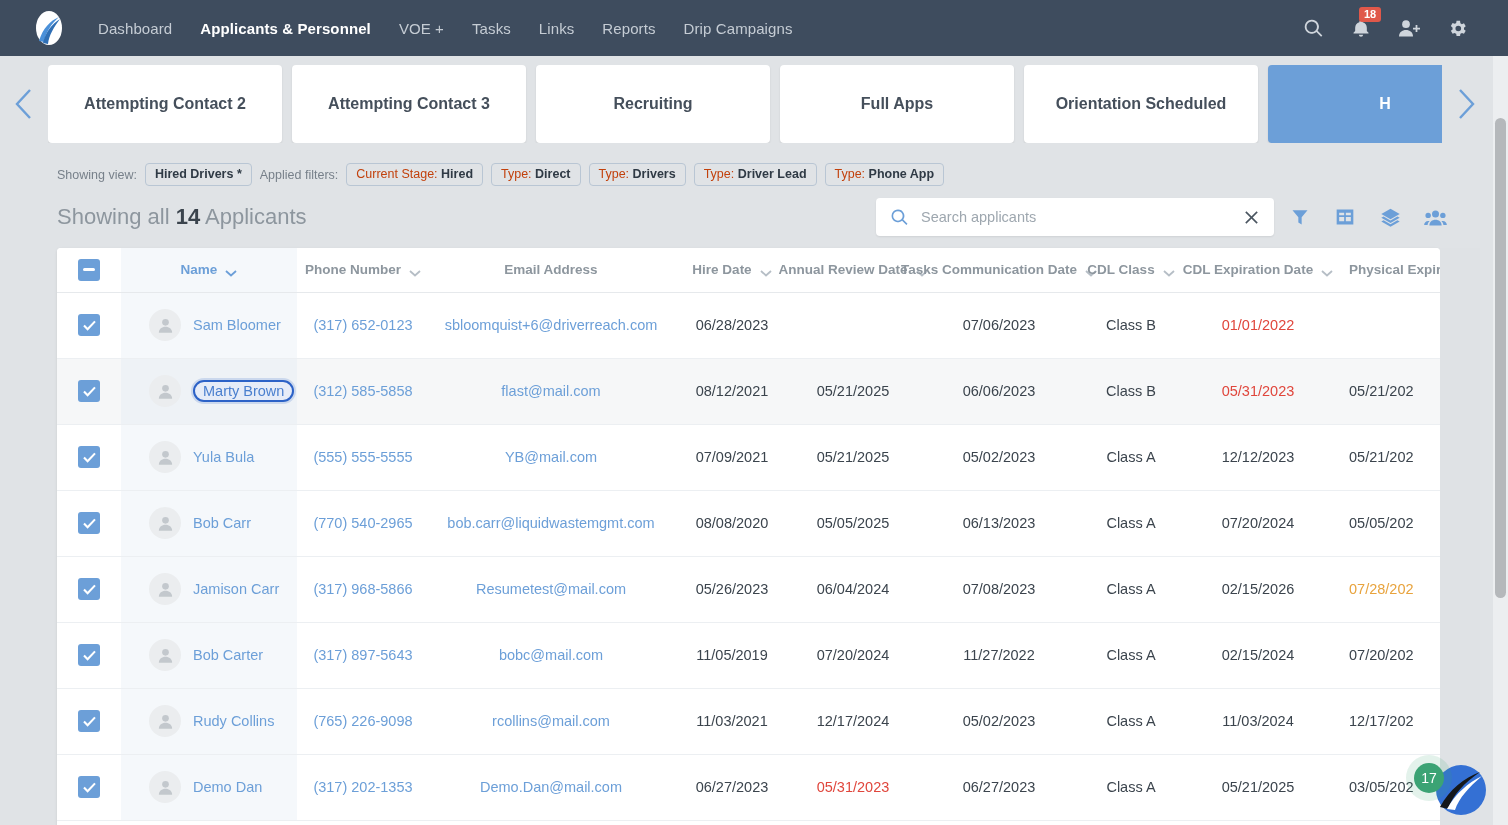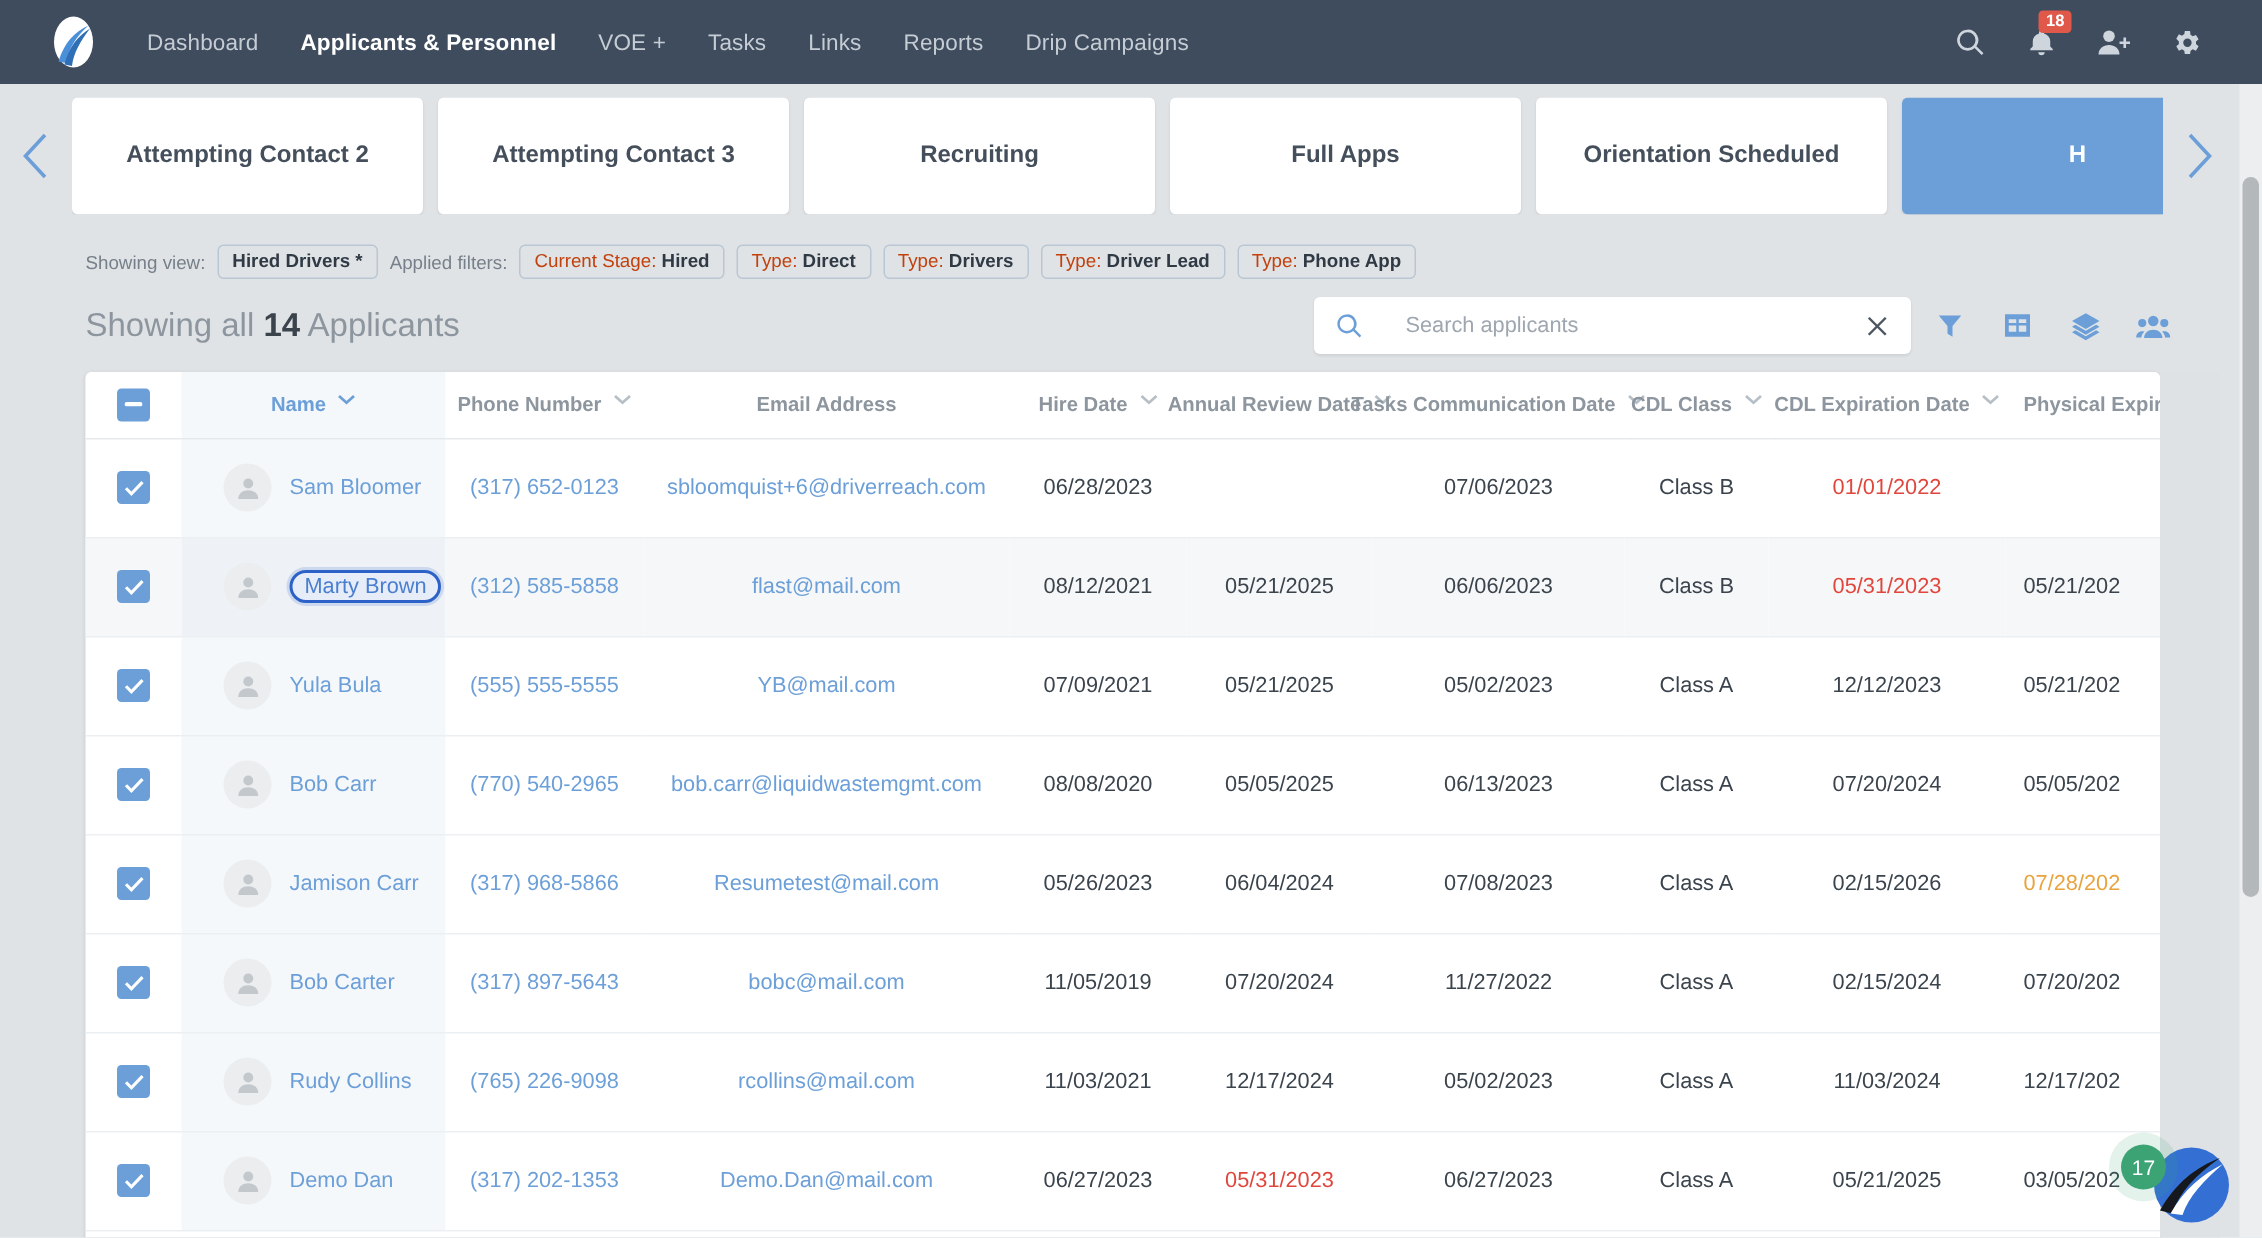--- a/index.html
+++ b/index.html
@@ -89,21 +89,21 @@
     width: 398px; height: 38px;
     background: #ffffff; border-radius: 4px;
     display: flex; align-items: center;
     box-shadow: 0 1px 2px rgba(0,0,0,.08);
   }
   .search-icon { margin-left: 14px; display:flex; }
   .search-icon svg { fill: #6c9fd8; }
   .search-input {
     border: 0; outline: 0; flex: 1 1 auto;
     font-size: 14.5px; color: #404040;
-    margin-left: 26px; background: transparent;
+    margin-left: 10px; background: transparent;
     font-family: "Liberation Sans", sans-serif;
   }
   .search-input::placeholder { color: #9ea7af; }
   .search-clear { margin-right: 14px; cursor: pointer; display:flex; }
   .search-clear svg { stroke: #4a5560; }
 
   .tool-icons {
     position: absolute; top: 205px; left: 1288px;
     display: flex; align-items: center; gap: 21px;
   }
@@ -120,21 +120,21 @@
     box-shadow: 0 1px 3px rgba(0,0,0,.10);
   }
   table { border-collapse: collapse; table-layout: fixed; width: 1520px; }
   thead th {
     height: 44px; background: #ffffff;
     font-size: 13.5px; font-weight: bold; color: #8d969e;
     border-bottom: 1px solid #e6e9ec;
     white-space: nowrap; padding: 0;
     vertical-align: middle;
   }
-  th .th-inner { display: flex; align-items: flex-start; justify-content: center; gap: 8px; }
+  th .th-inner { display: flex; align-items: flex-end; justify-content: center; gap: 8px; }
   th.col-name { background: #f5f8fb; }
   th.col-name .th-inner { color: #6c9fd8; }
   .caret { display:inline-block; }
   .caret svg { display:block; stroke: #b6bec6; }
   th.col-name .caret svg { stroke: #6c9fd8; }
 
   td { height: 66px; font-size: 14.5px; color: #3b444d; text-align: center;
        border-bottom: 1px solid #eceff2; padding: 0; vertical-align: middle; white-space: nowrap; }
   tbody tr.alt td { background: #f6f7f8; }
   td.cell-name { background: #f5f8fb; }

